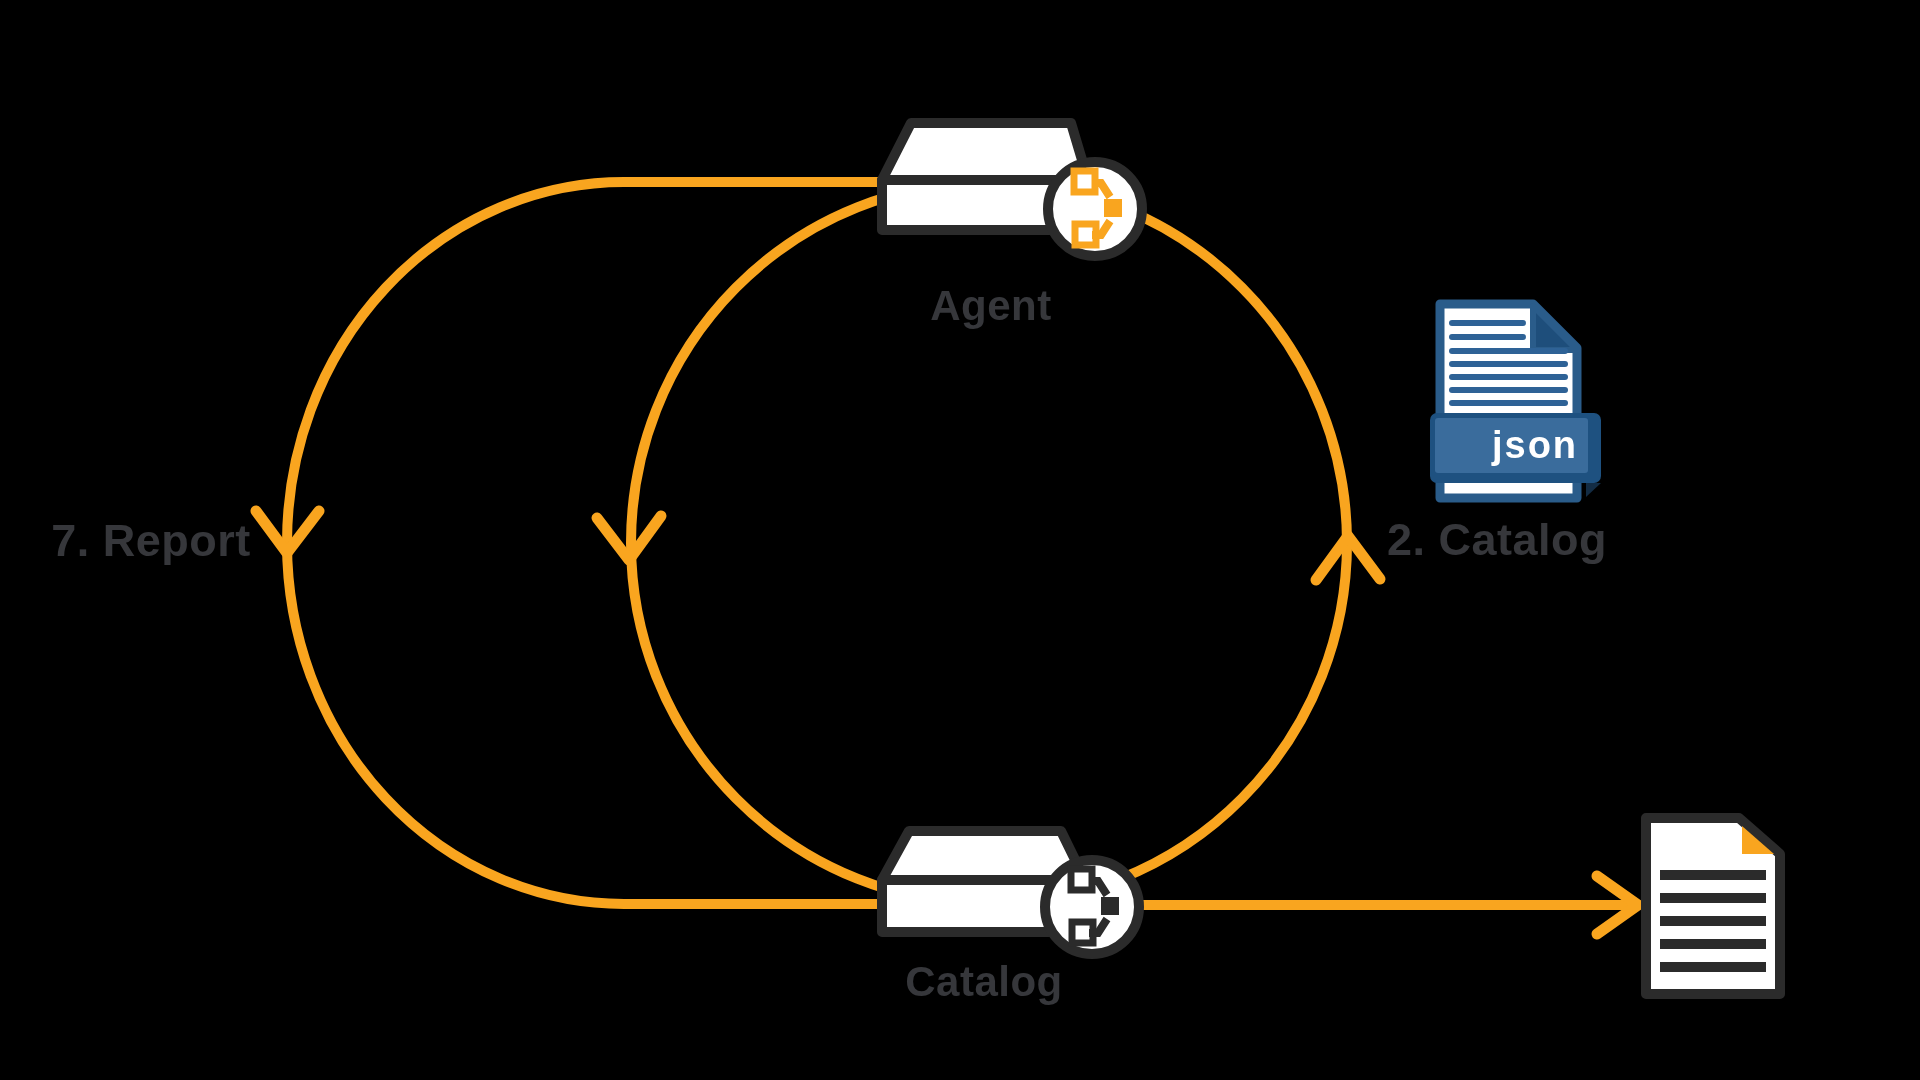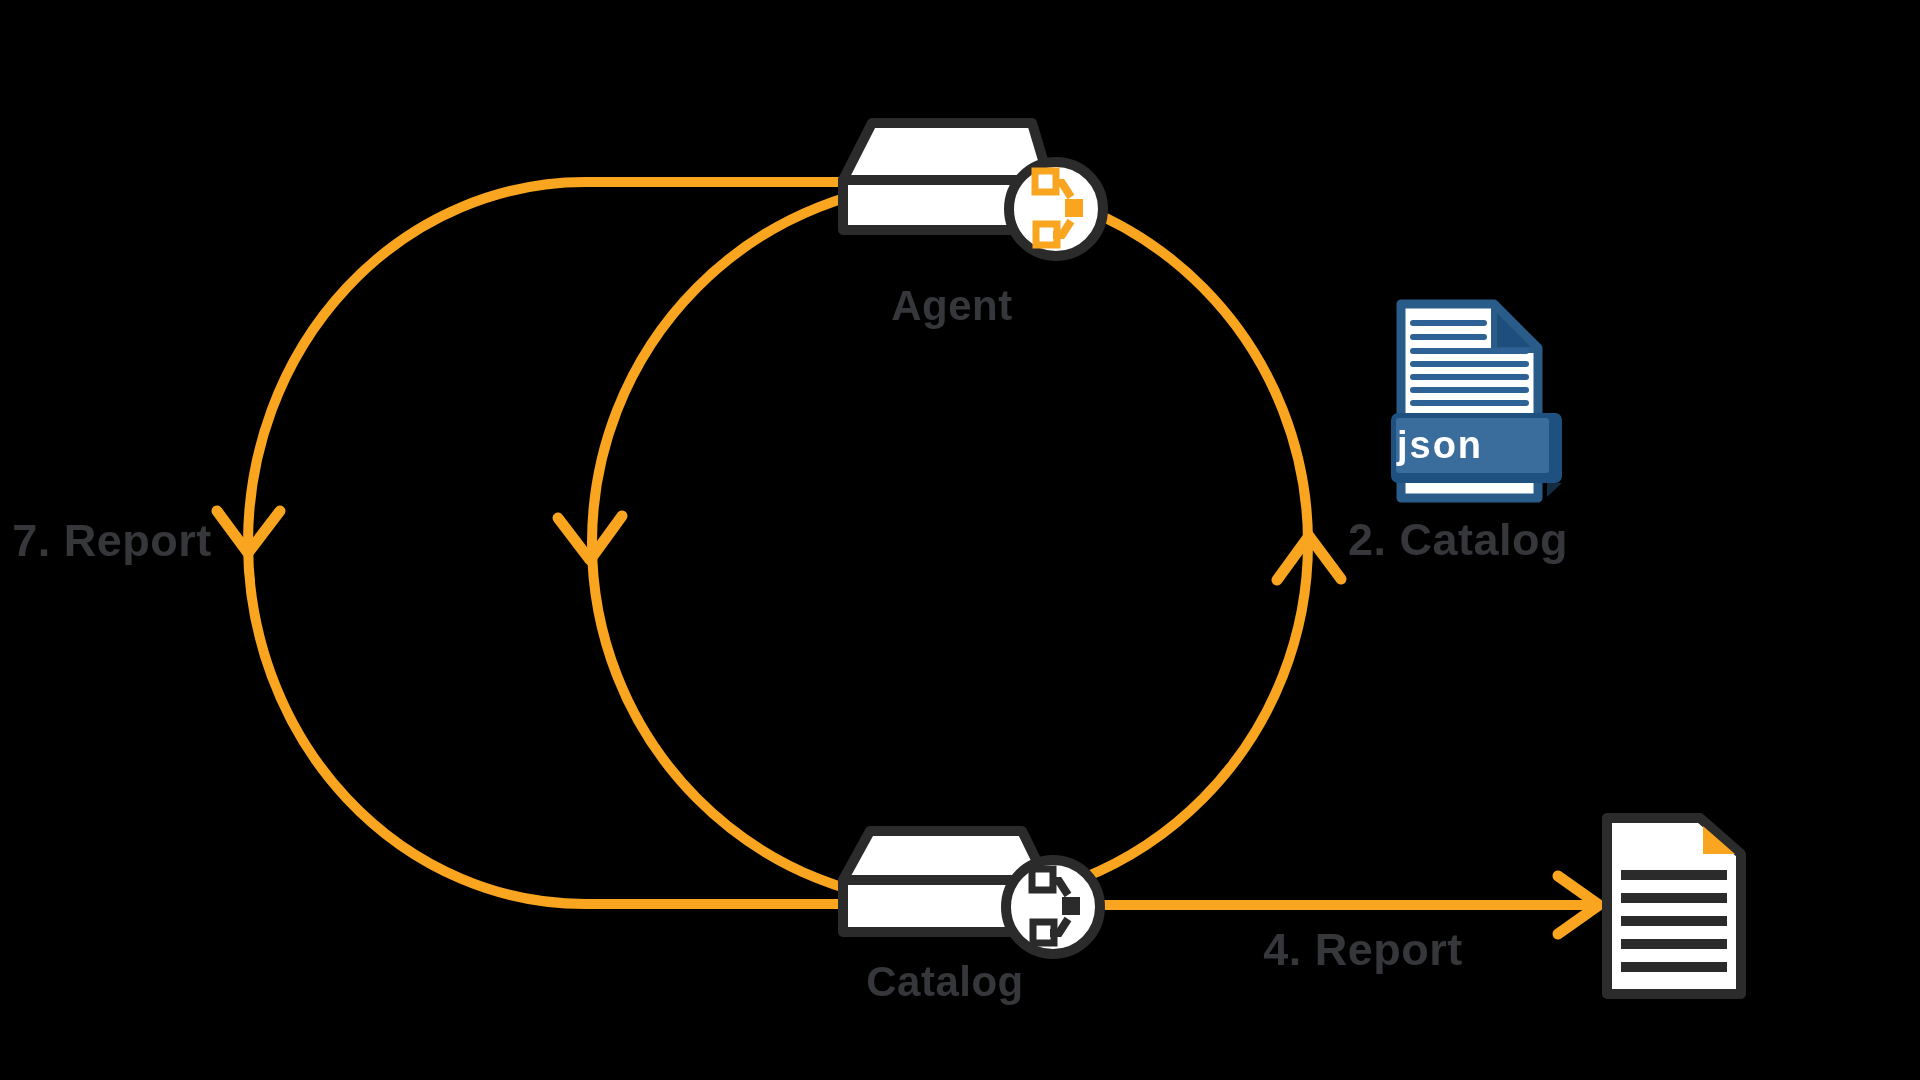--- a/index.html
+++ b/index.html
@@ -11,21 +11,21 @@
     --blue-border:#2A5C8A;
     --blue-fold:#1E4E7B;
     --blue-band:#3A6C9C;
     --blue-band-dark:#1E5180;
     --blue-band-notch:#132C44;
     --blue-lines:#2E6296;
   }
   *{margin:0;padding:0;box-sizing:border-box;}
   html,body{width:1920px;height:1080px;background:var(--background);overflow:hidden;}
   .stage{position:relative;width:1540px;height:1080px;background:var(--background);
-         font-family:"Liberation Sans","DejaVu Sans",sans-serif;}
+         font-family:"Liberation Sans","DejaVu Sans",sans-serif;margin-left:39px;}
   .stage svg{position:absolute;left:0;top:0;}
   .label{position:absolute;transform:translate(-50%,-50%);color:var(--label-gray);
          font-weight:700;font-size:45px;white-space:nowrap;letter-spacing:0.5px;}
   .node-label{font-size:42px;}
   .json-label{position:absolute;transform:translate(-50%,-50%);color:var(--white);
               font-weight:700;font-size:38px;letter-spacing:2px;white-space:nowrap;}
   
   .arc{fill:none;stroke:var(--accent-orange);stroke-width:10;}
   .chev{fill:none;stroke:var(--accent-orange);stroke-width:11;
         stroke-linecap:round;stroke-linejoin:round;}
@@ -115,15 +115,14 @@
       <path class="doc-line" d="M 1621 921 H 1727"></path>
       <path class="doc-line" d="M 1621 944 H 1727"></path>
       <path class="doc-line" d="M 1621 967 H 1727"></path>
     </g>
   </svg>
 
   <div class="label node-label" style="left:952px;top:306px">Agent</div>
   <div class="label node-label" style="left:945px;top:982px">Catalog</div>
   <div class="label" style="left:112px;top:541px">7. Report</div>
   <div class="label" style="left:1458px;top:540px">2. Catalog</div>
-  <div class="label" style="left:1363px;top:950px">4. Report</div>
-  <div class="json-label" style="left:1440px;top:445px">json</div>
+  <div class="json-label" style="left:1496px;top:445px">json</div>
 </div>
 
 </body></html>

